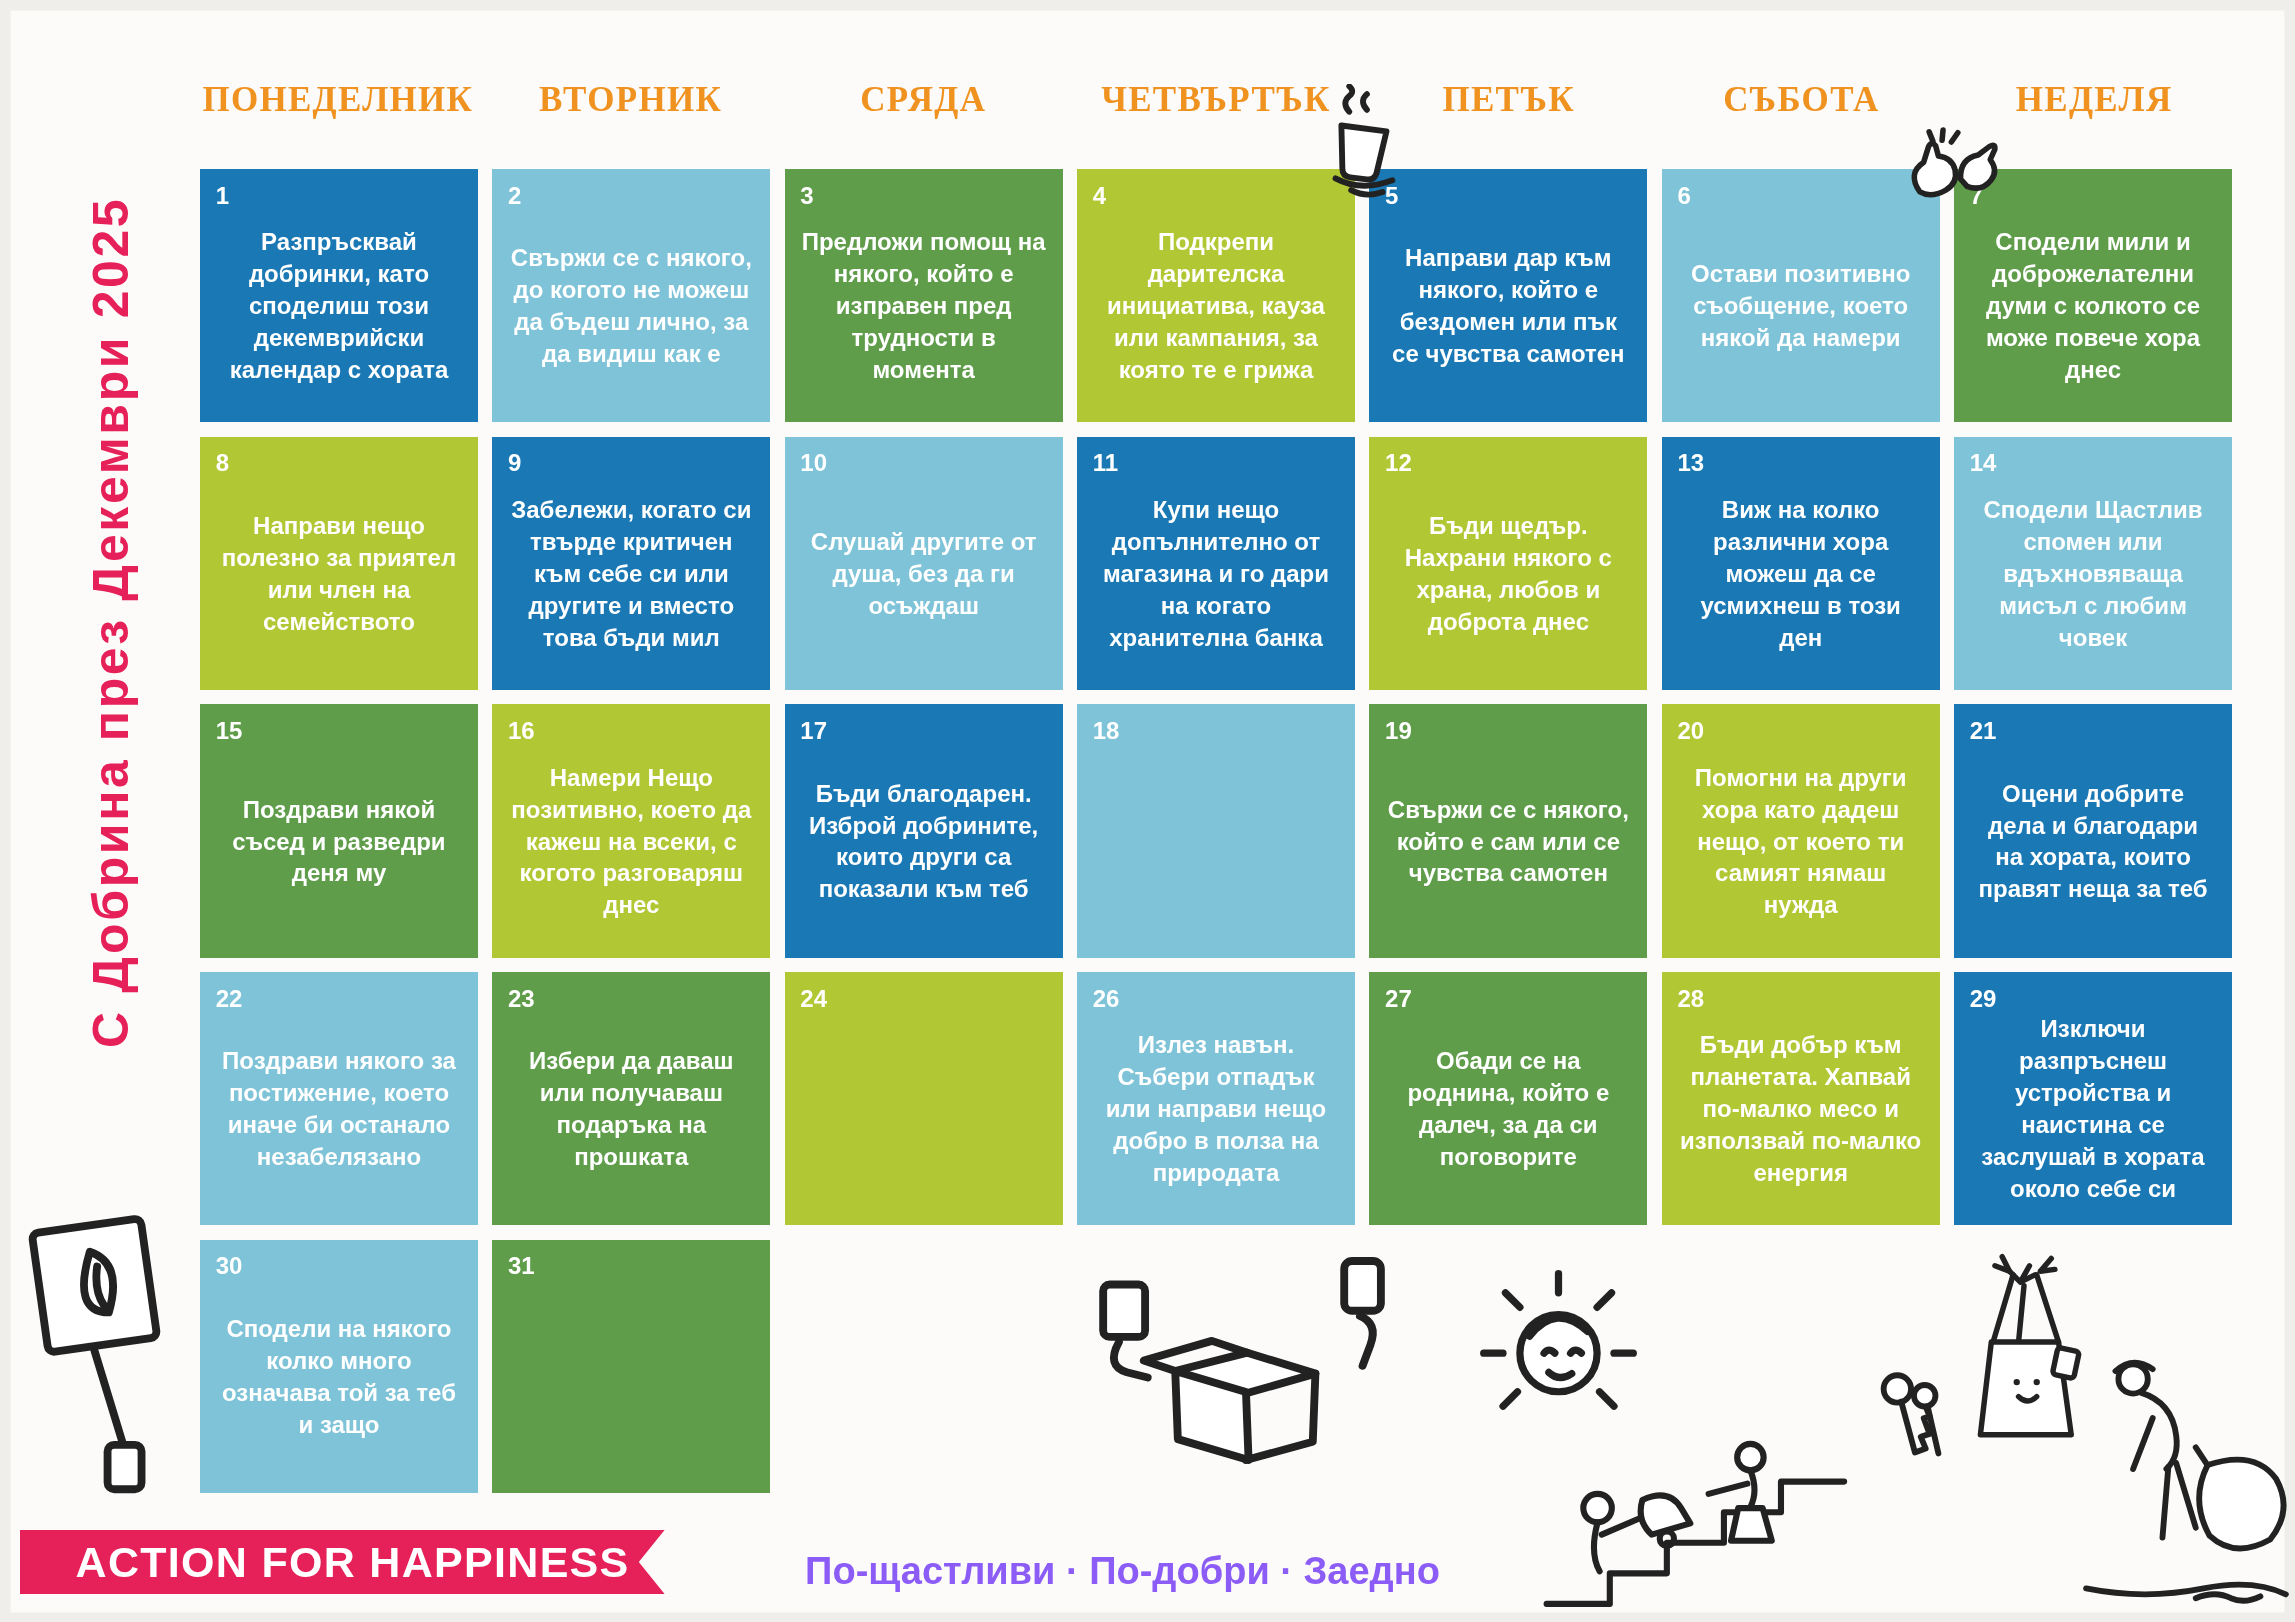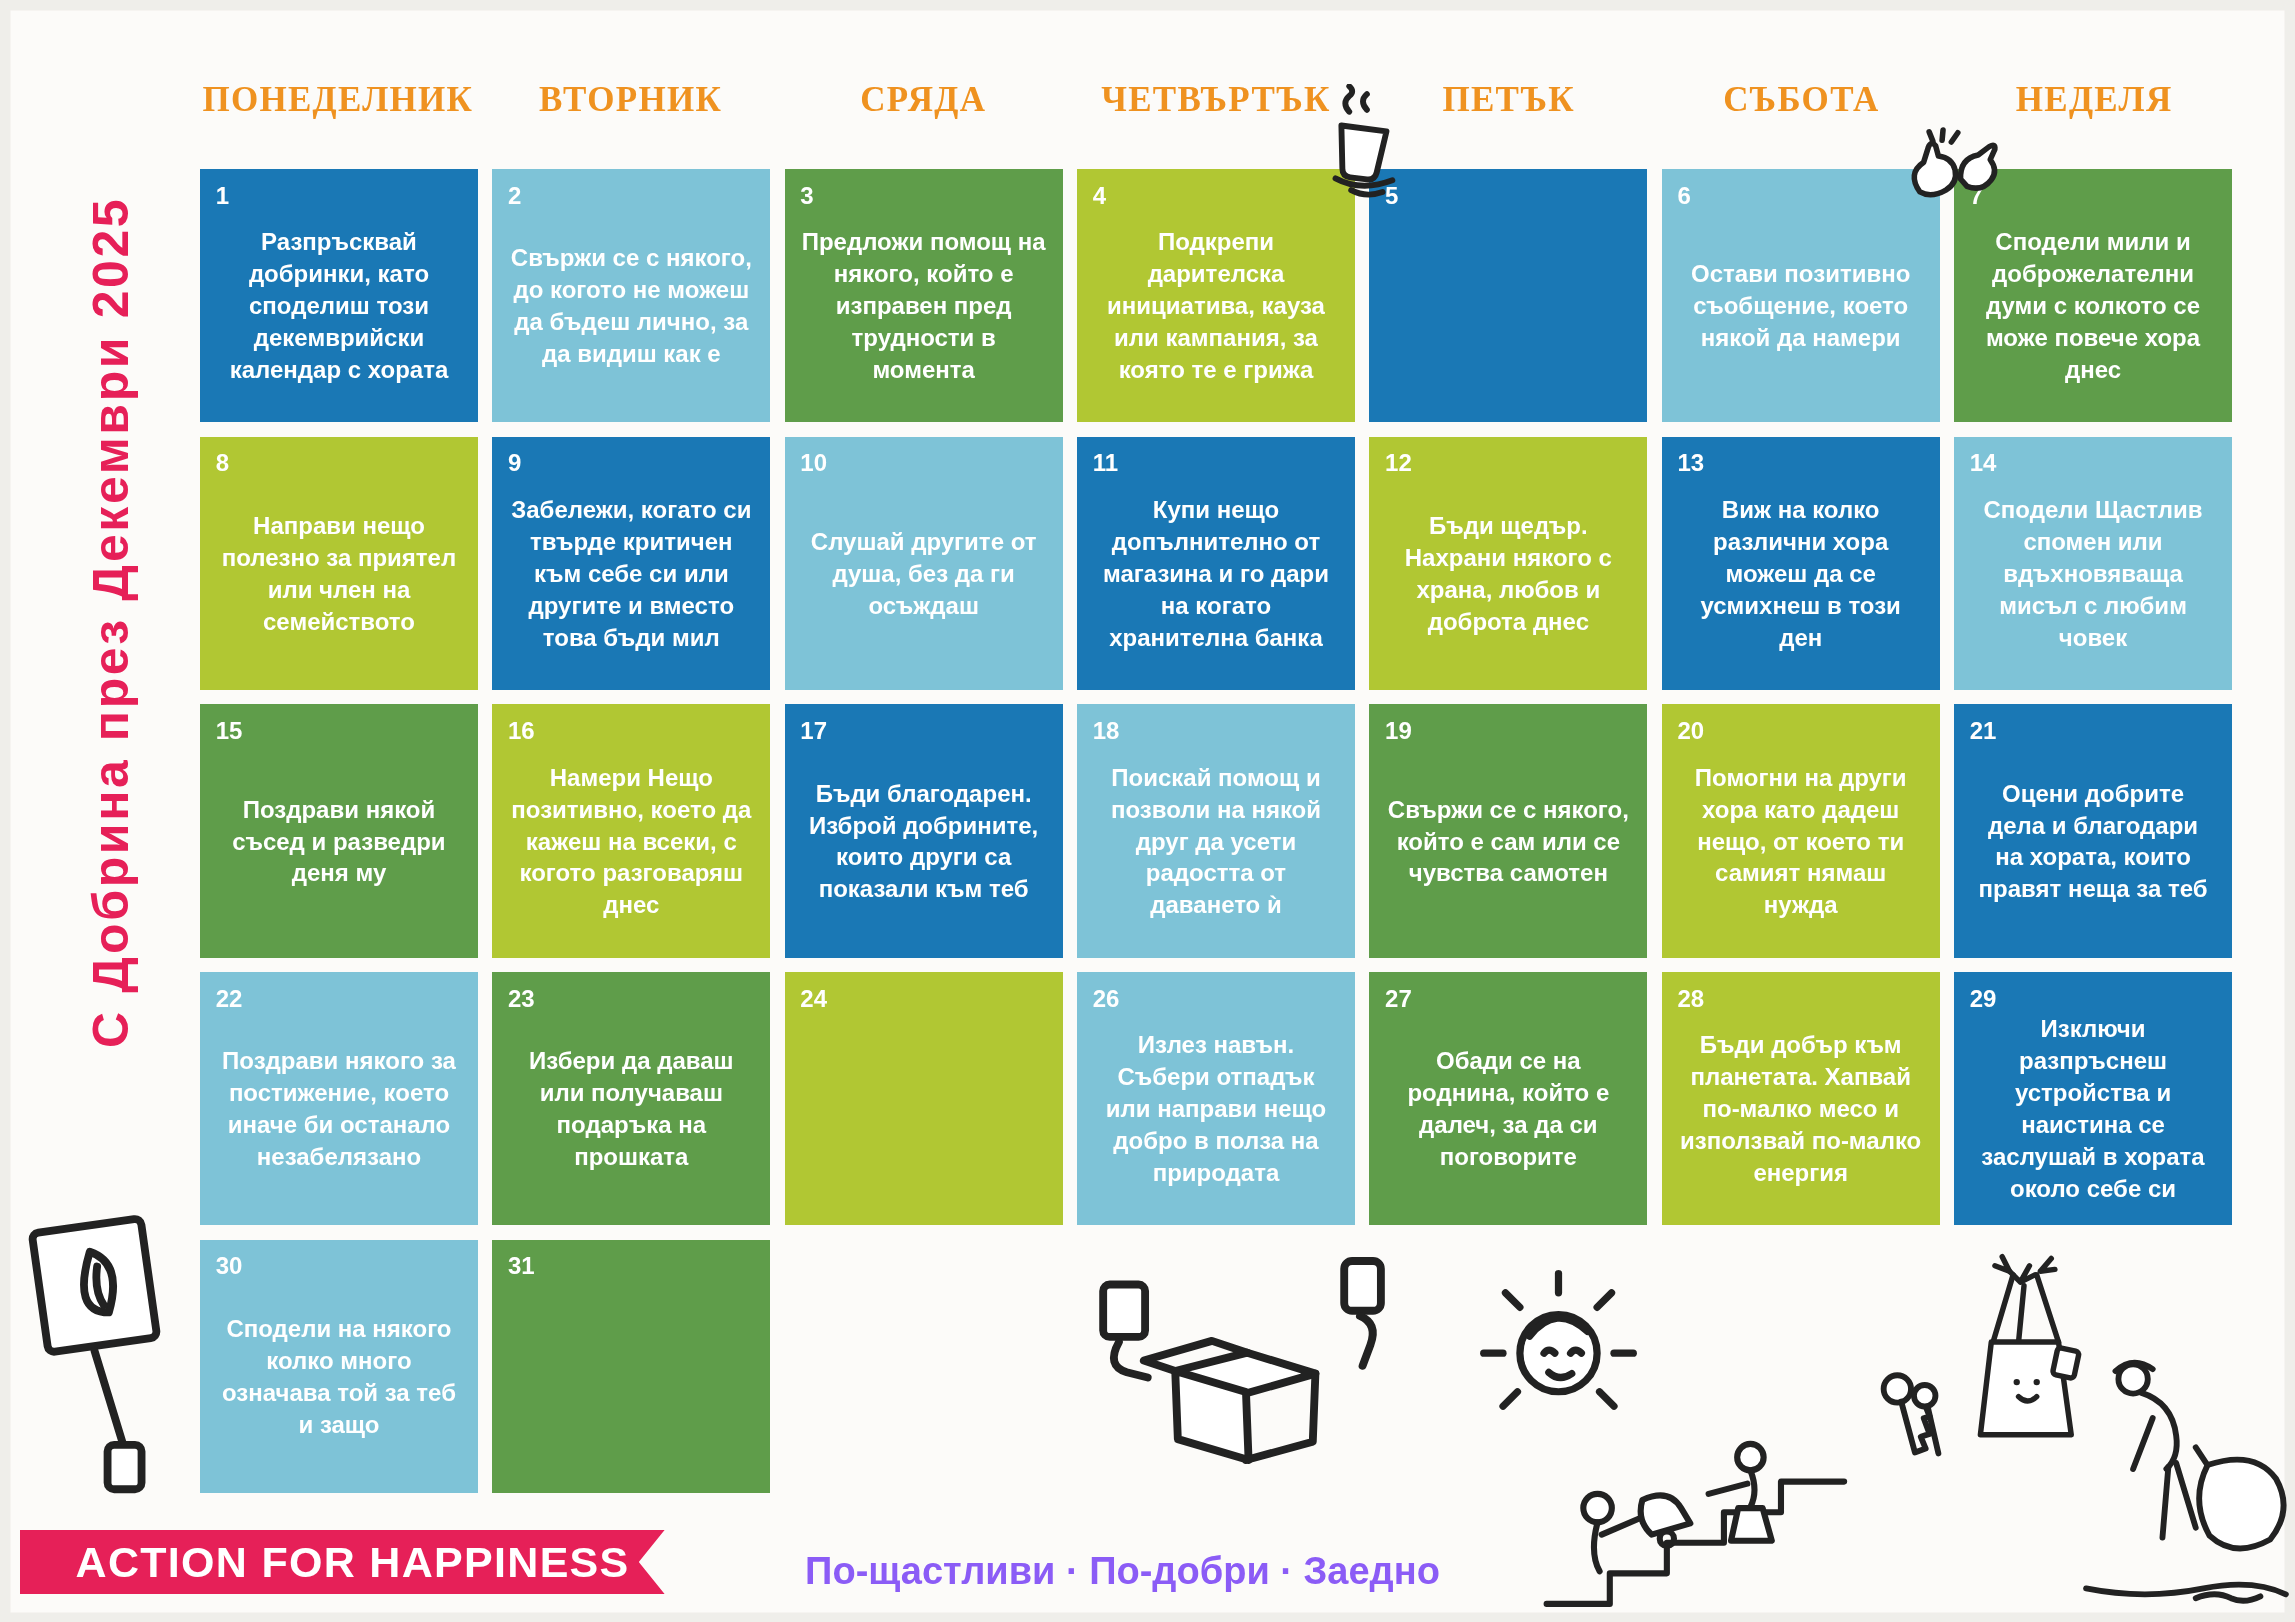--- a/index.html
+++ b/index.html
@@ -68,20 +68,21 @@
     <div class="cell c-green">
         <span class="num">3</span>
         <span class="txt">Предложи помощ на някого, който е изправен пред трудности в момента</span>
       </div>
     <div class="cell c-lime">
         <span class="num">4</span>
         <span class="txt">Подкрепи дарителска инициатива, кауза или кампания, за която те е грижа</span>
       </div>
     <div class="cell c-blue">
         <span class="num">5</span>
+        <span class="txt">Направи дар към някого, който е бездомен или пък се чувства самотен</span>
       </div>
     <div class="cell c-teal">
         <span class="num">6</span>
         <span class="txt">Остави позитивно съобщение, което някой да намери</span>
       </div>
     <div class="cell c-green">
         <span class="num">7</span>
         <span class="txt">Сподели мили и доброжелателни думи с колкото се може повече хора днес</span>
       </div>
 
@@ -121,21 +122,20 @@
     <div class="cell c-lime">
         <span class="num">16</span>
         <span class="txt">Намери Нещо позитивно, което да кажеш на всеки, с когото разговаряш днес</span>
       </div>
     <div class="cell c-blue">
         <span class="num">17</span>
         <span class="txt">Бъди благодарен. Изброй добрините, които други са показали към теб</span>
       </div>
     <div class="cell c-teal">
         <span class="num">18</span>
-        <span class="txt">Поискай помощ и позволи на някой друг да усети радостта от даването ѝ</span>
       </div>
     <div class="cell c-green">
         <span class="num">19</span>
         <span class="txt">Свържи се с някого, който е сам или се чувства самотен</span>
       </div>
     <div class="cell c-lime">
         <span class="num">20</span>
         <span class="txt">Помогни на други хора като дадеш нещо, от което ти самият нямаш нужда</span>
       </div>
     <div class="cell c-blue">

